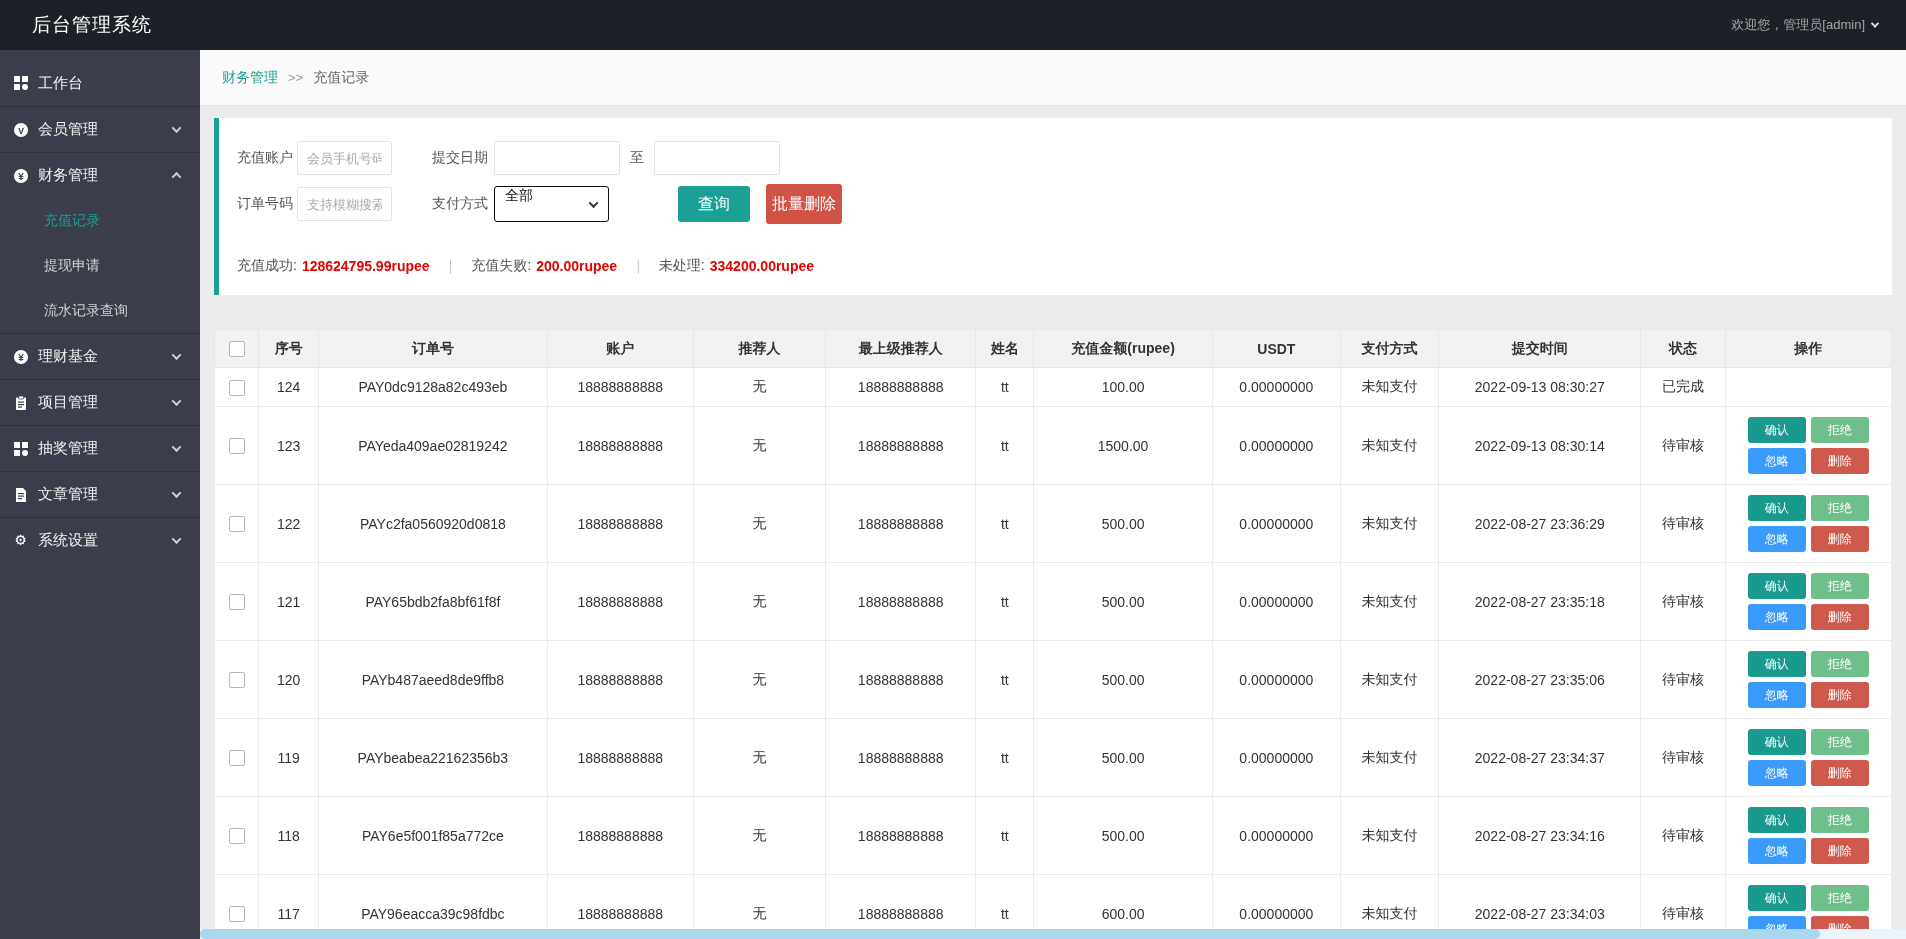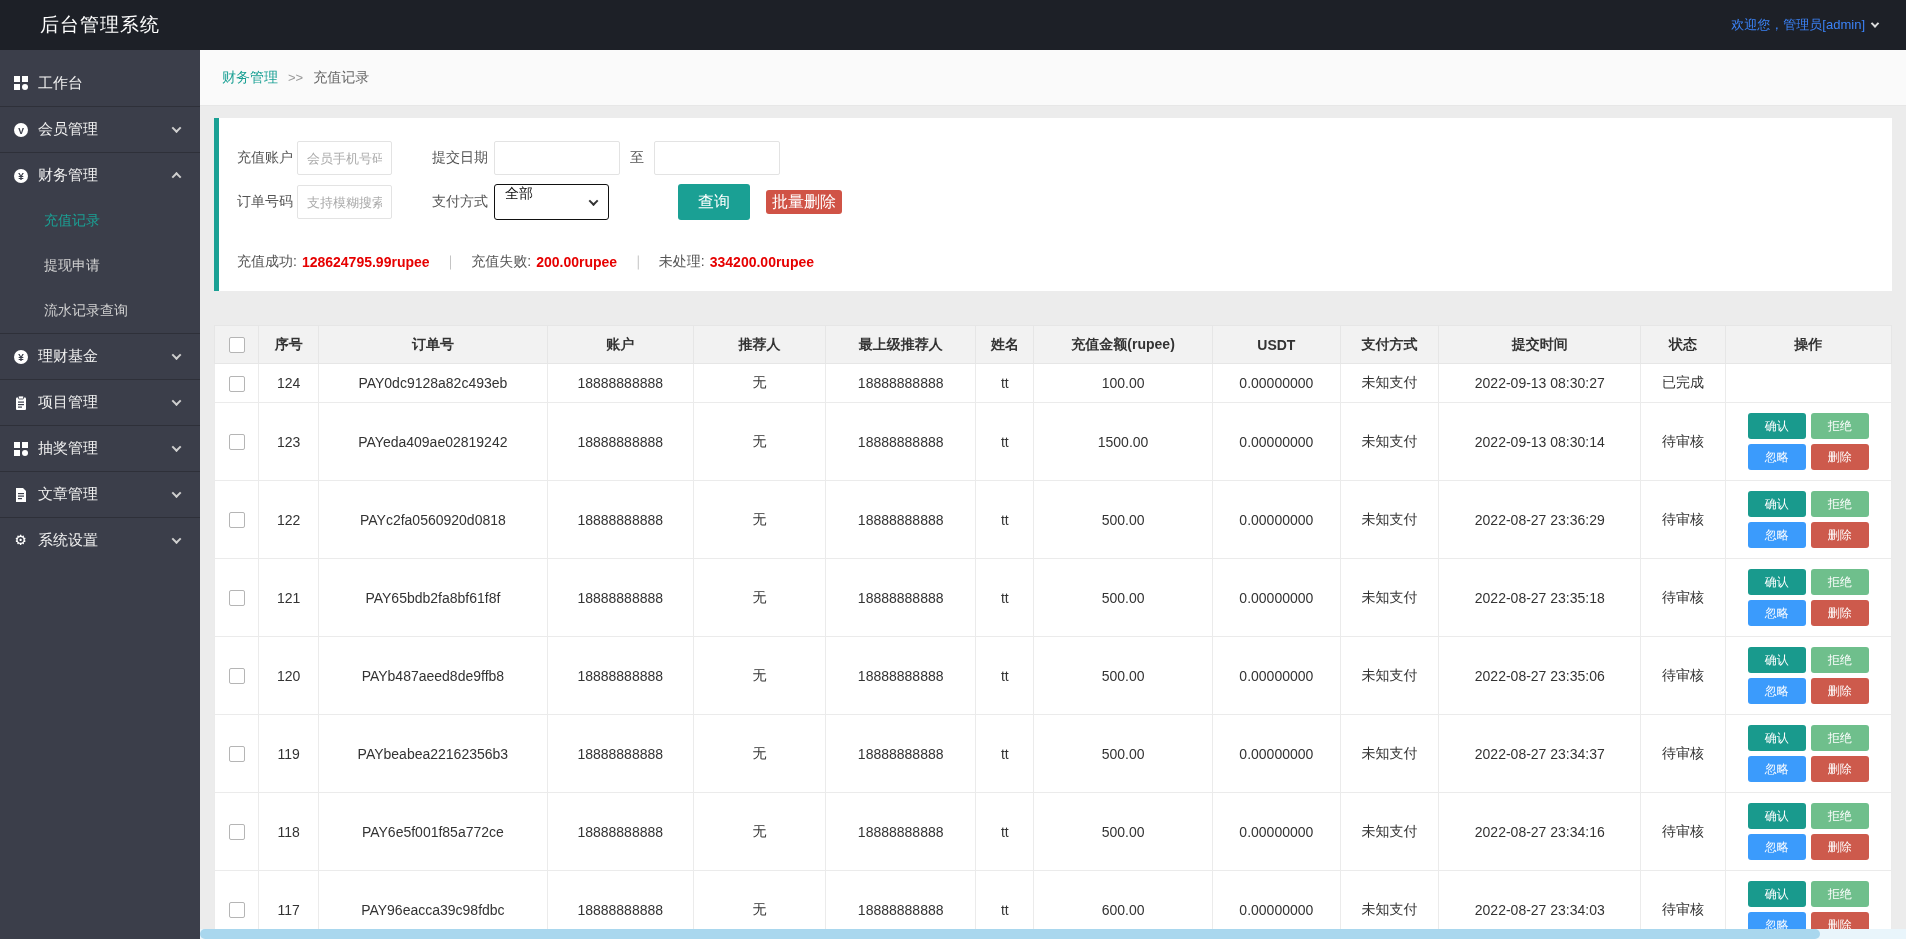--- a/index.html
+++ b/index.html
@@ -1,22 +1,22 @@
 <!DOCTYPE html>
 <html><head>
 <meta charset="utf-8">
 <style>
   * { margin:0; padding:0; box-sizing:border-box; }
   html,body { width:1906px; height:939px; overflow:hidden; }
   body { font-family:"Liberation Sans","DejaVu Sans",sans-serif; font-size:14px; color:#333; background:#ececec; }
 
   
   .topbar { position:absolute; left:0; top:0; width:1906px; height:50px; background:#1d2027; display:flex; align-items:center; justify-content:space-between; z-index:30; }
-  .topbar .logo { color:#fff; font-size:19px; letter-spacing:1px; padding-left:40px; }
-  .topbar .welcome { color:#3b82f6; font-size:13px; padding-right:28px; display:flex; align-items:center; gap:7px; cursor:pointer; }
+  .topbar .logo { color:#fff; font-size:19px; letter-spacing:1px; padding-left:32px; }
+  .topbar .welcome { color:#a3a3a3; font-size:13px; padding-right:28px; display:flex; align-items:center; gap:7px; cursor:pointer; }
 
   
   .sidebar { position:absolute; left:0; top:50px; width:200px; height:889px; background:#3b3e4a; z-index:20; }
   .nav-item { height:46px; display:flex; align-items:center; padding:0 20px 0 12px; color:#f0f0f0; font-size:15px; cursor:pointer; border-top:1px solid rgba(0,0,0,.22); position:relative;font-family:Liberation Mono, monospace; }
   .nav-item:first-child { border-top:none; margin-top:10px; }
   .nav-icon { width:17px; height:17px; margin-right:9px; display:inline-flex; align-items:center; justify-content:center; flex:0 0 17px; }
   .nav-icon svg { display:block; }
   .nav-gear { font-size:17px; color:#fff; line-height:1; }
   .nav-label { flex:1; }
   .chev { display:inline-block; width:7px; height:7px; border-right:2px solid #cfcfcf; border-bottom:2px solid #cfcfcf; }
@@ -43,21 +43,21 @@
   .inp { height:34px; border:1px solid #e3e3e3; border-radius:2px; padding:0 9px; font-size:13px; color:#333; outline:none; font-family:inherit; background:#fff; }
   .inp::placeholder { color:#ababab; }
   .inp.small { width:95px; }
   .inp.date { width:126px; }
   .to-label { color:#555; margin:0 10px; }
   .select-box { position:relative; width:115px; height:36px; border:1px solid #111; border-radius:3px; background:#fff; display:flex; align-items:flex-start; padding:0 24px 0 10px; cursor:pointer; }
   .select-box .sel-val { font-size:14px; color:#111; }
   .select-box .chev { position:absolute; right:11px; top:14px; }
   .btn { border:none; color:#fff; font-size:16px; border-radius:3px; cursor:pointer; font-family:inherit; }
   .btn-search { width:72px; height:36px; background:#1aa094; margin-left:69px; }
-  .btn-batch { width:76px; height:24px; background:#d05346; margin-left:16px; }
+  .btn-batch { width:76px; height:40px; background:#d05346; margin-left:16px; }
   .stats { display:flex; align-items:center; padding-left:18px; margin-top:33px; font-size:14px; color:#555; }
   .stat-val { color:#e60000; font-weight:bold; margin-left:5px; }
   .stat-pipe { color:#bbb; margin:0 14px; }
 
   
   .table-wrap { margin:34px 14px 0 14px; background:#fff; }
   table { width:1678px; border-collapse:collapse; table-layout:fixed; background:#fff; border:1px solid #e6e6e6; }
   thead th { background:#f2f2f2; height:38px; font-size:14px; color:#333; font-weight:bold; border:1px solid #e6e6e6; text-align:center; }
   tbody td { border:1px solid #ebebeb; text-align:center; font-size:14px; color:#333; padding:10px 4px; }
   .checkbox { display:inline-block; width:16px; height:16px; border:1px solid #b5b5b5; border-radius:2px; background:#fff; vertical-align:middle; cursor:pointer; }

